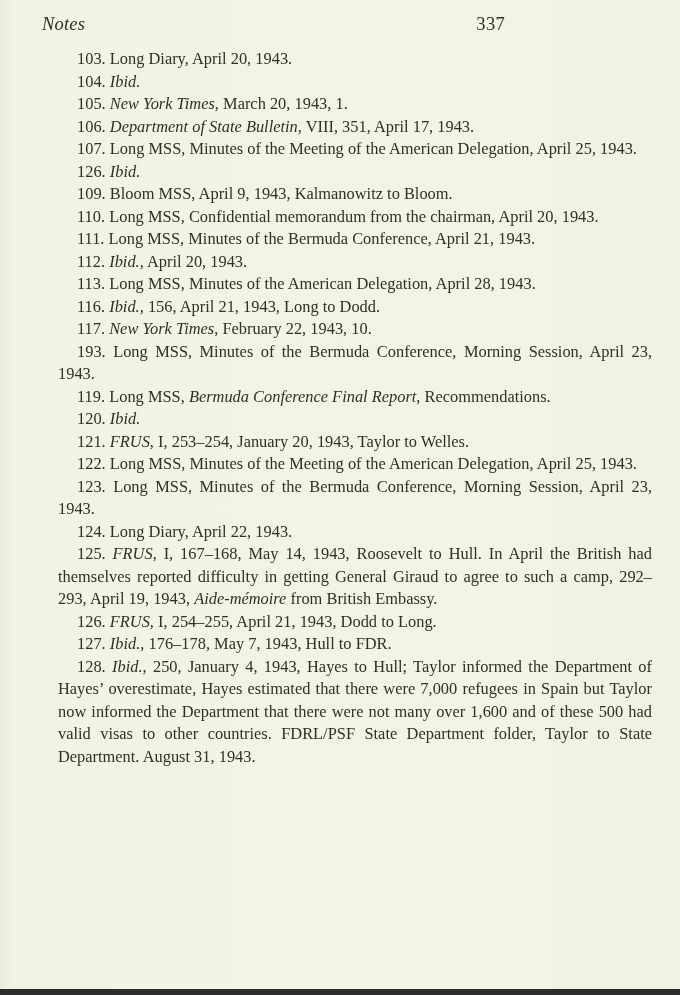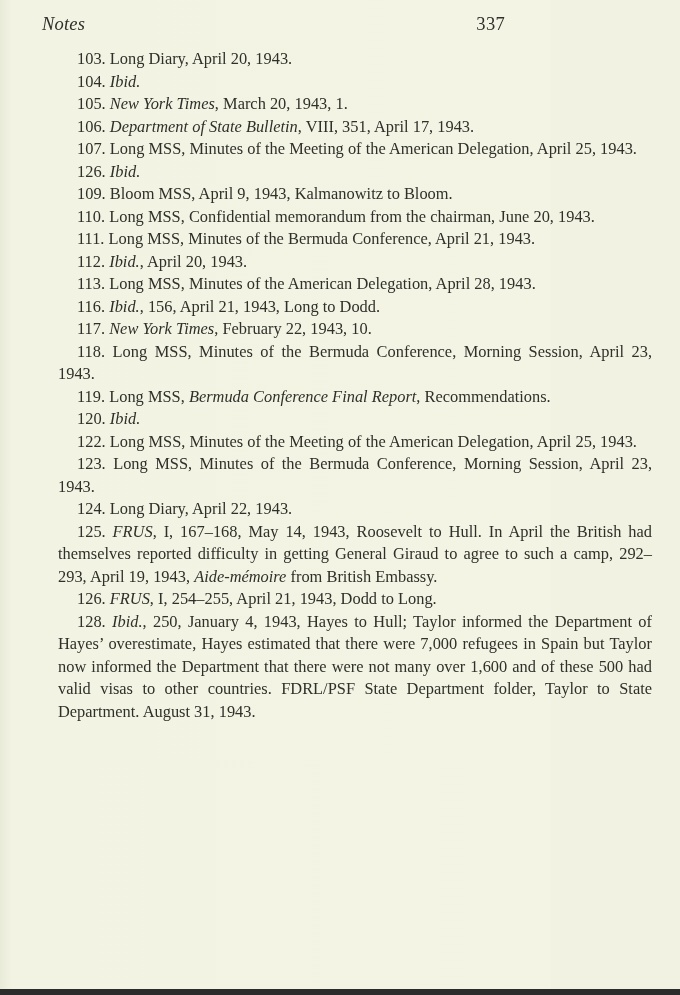--- a/index.html
+++ b/index.html
@@ -43,30 +43,32 @@
     <span class="pageno">337</span>
   </div>
   <div class="notes" id="notes">
       <p class="note"><span class="num">103.</span> <span>Long Diary, April 20, 1943.</span></p>
       <p class="note"><span class="num">104.</span> <i>Ibid.</i></p>
       <p class="note"><span class="num">105.</span> <i>New York Times</i><span>, March 20, 1943, 1.</span></p>
       <p class="note"><span class="num">106.</span> <i>Department of State Bulletin</i><span>, VIII, 351, April 17, 1943.</span></p>
       <p class="note"><span class="num">107.</span> <span>Long MSS, Minutes of the Meeting of the American Delegation, April 25, 1943.</span></p>
       <p class="note"><span class="num">126.</span> <i>Ibid.</i></p>
       <p class="note"><span class="num">109.</span> <span>Bloom MSS, April 9, 1943, Kalmanowitz to Bloom.</span></p>
-      <p class="note"><span class="num">110.</span> <span>Long MSS, Confidential memorandum from the chairman, June 20, 1943.</span></p>
+      <p class="note"><span class="num">110.</span> <span>Long MSS, Confidential memorandum from the chairman, April 20, 1943.</span></p>
       <p class="note"><span class="num">111.</span> <span>Long MSS, Minutes of the Bermuda Conference, April 21, 1943.</span></p>
       <p class="note"><span class="num">112.</span> <i>Ibid.</i><span>, April 20, 1943.</span></p>
       <p class="note"><span class="num">113.</span> <span>Long MSS, Minutes of the American Delegation, April 28, 1943.</span></p>
       <p class="note"><span class="num">116.</span> <i>Ibid.</i><span>, 156, April 21, 1943, Long to Dodd.</span></p>
       <p class="note"><span class="num">117.</span> <i>New York Times</i><span>, February 22, 1943, 10.</span></p>
-      <p class="note"><span class="num">118.</span> <span>Long MSS, Minutes of the Bermuda Conference, Morning Session, April 23, 1943.</span></p>
+      <p class="note"><span class="num">193.</span> <span>Long MSS, Minutes of the Bermuda Conference, Morning Session, April 23, 1943.</span></p>
       <p class="note"><span class="num">119.</span> <span>Long MSS, </span><i>Bermuda Conference Final Report</i><span>, Recommendations.</span></p>
       <p class="note"><span class="num">120.</span> <i>Ibid.</i></p>
+      <p class="note"><span class="num">121.</span> <i>FRUS</i><span>, I, 253–254, January 20, 1943, Taylor to Welles.</span></p>
       <p class="note"><span class="num">122.</span> <span>Long MSS, Minutes of the Meeting of the American Delegation, April 25, 1943.</span></p>
       <p class="note"><span class="num">123.</span> <span>Long MSS, Minutes of the Bermuda Conference, Morning Session, April 23, 1943.</span></p>
       <p class="note"><span class="num">124.</span> <span>Long Diary, April 22, 1943.</span></p>
       <p class="note"><span class="num">125.</span> <i>FRUS</i><span>, I, 167–168, May 14, 1943, Roosevelt to Hull. In April the British had themselves reported difficulty in getting General Giraud to agree to such a camp, 292–293, April 19, 1943, </span><i>Aide-mémoire</i><span> from British Embassy.</span></p>
       <p class="note"><span class="num">126.</span> <i>FRUS</i><span>, I, 254–255, April 21, 1943, Dodd to Long.</span></p>
+      <p class="note"><span class="num">127.</span> <i>Ibid.</i><span>, 176–178, May 7, 1943, Hull to FDR.</span></p>
       <p class="note"><span class="num">128.</span> <i>Ibid.</i><span>, 250, January 4, 1943, Hayes to Hull; Taylor informed the Department of Hayes’ overestimate, Hayes estimated that there were 7,000 refugees in Spain but Taylor now informed the Department that there were not many over 1,600 and of these 500 had valid visas to other coun­tries. FDRL/PSF State Department folder, Taylor to State Department. August 31, 1943.</span></p>
     </div>
 </div>
 <div class="bottom-bar"></div>
 
 </body></html>

